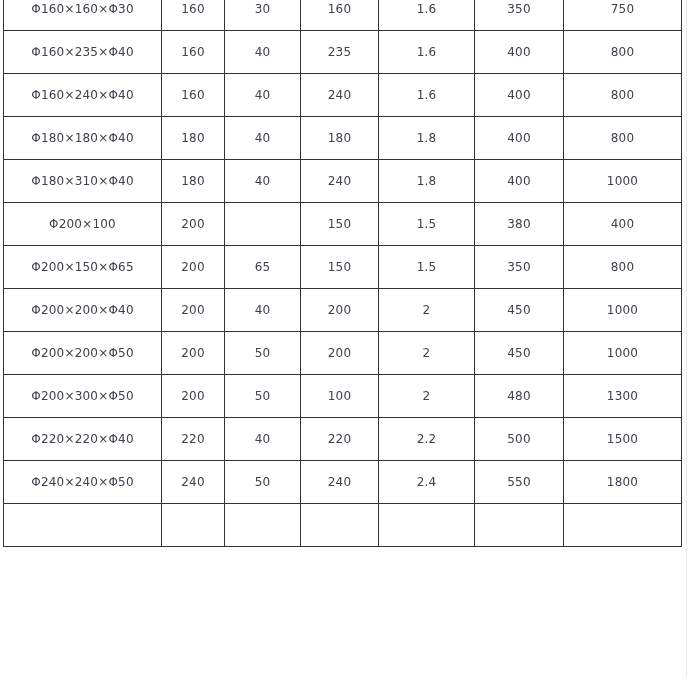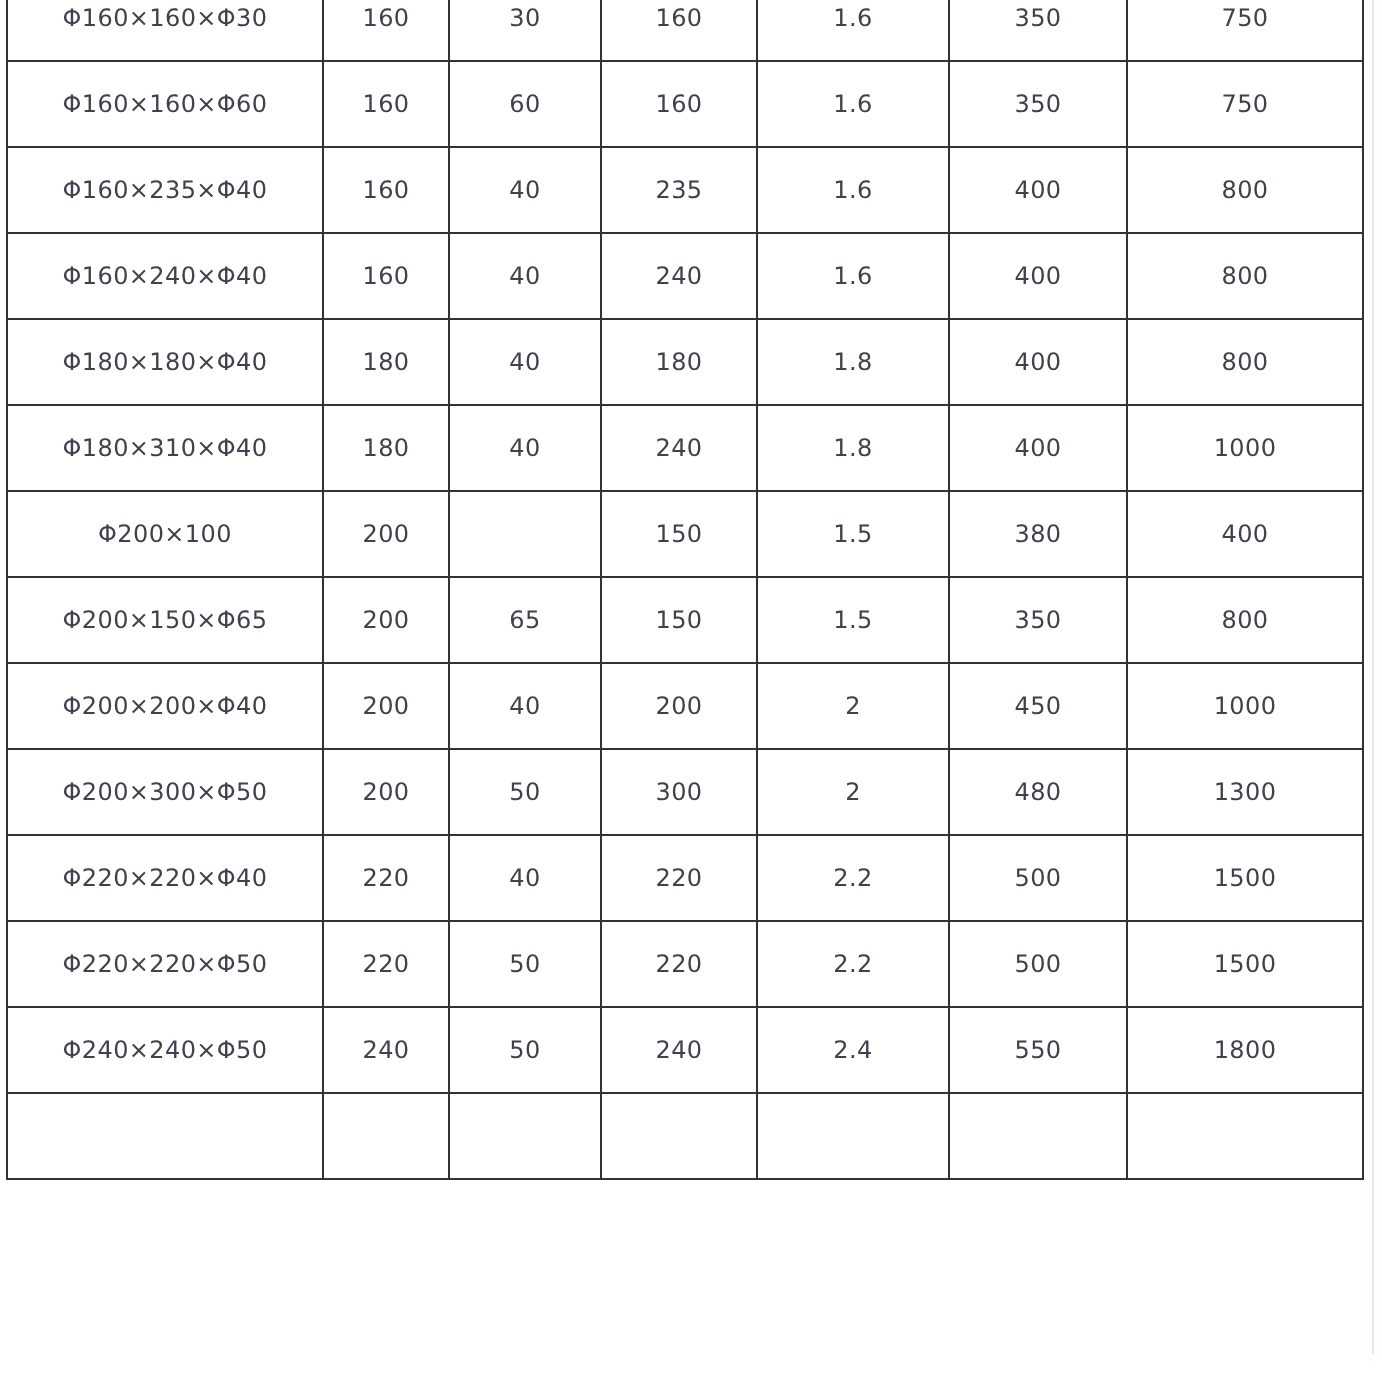--- a/index.html
+++ b/index.html
@@ -68,29 +68,20 @@
           <tr>
             <td>Φ160×160×Φ30</td>
             <td>160</td>
             <td>30</td>
             <td>160</td>
             <td>1.6</td>
             <td>350</td>
             <td>750</td>
           </tr>
           <tr>
-            <td>Φ160×160×Φ60</td>
-            <td>160</td>
-            <td>60</td>
-            <td>160</td>
-            <td>1.6</td>
-            <td>350</td>
-            <td>750</td>
-          </tr>
-          <tr>
             <td>Φ160×235×Φ40</td>
             <td>160</td>
             <td>40</td>
             <td>235</td>
             <td>1.6</td>
             <td>400</td>
             <td>800</td>
           </tr>
           <tr>
             <td>Φ160×240×Φ40</td>
@@ -140,41 +131,41 @@
           <tr>
             <td>Φ200×200×Φ40</td>
             <td>200</td>
             <td>40</td>
             <td>200</td>
             <td>2</td>
             <td>450</td>
             <td>1000</td>
           </tr>
           <tr>
+            <td>Φ200×200×Φ50</td>
+            <td>200</td>
+            <td>50</td>
+            <td>200</td>
+            <td>2</td>
+            <td>450</td>
+            <td>1000</td>
+          </tr>
+          <tr>
             <td>Φ200×300×Φ50</td>
             <td>200</td>
             <td>50</td>
-            <td>300</td>
+            <td>100</td>
             <td>2</td>
             <td>480</td>
             <td>1300</td>
           </tr>
           <tr>
             <td>Φ220×220×Φ40</td>
             <td>220</td>
             <td>40</td>
-            <td>220</td>
-            <td>2.2</td>
-            <td>500</td>
-            <td>1500</td>
-          </tr>
-          <tr>
-            <td>Φ220×220×Φ50</td>
-            <td>220</td>
-            <td>50</td>
             <td>220</td>
             <td>2.2</td>
             <td>500</td>
             <td>1500</td>
           </tr>
           <tr>
             <td>Φ240×240×Φ50</td>
             <td>240</td>
             <td>50</td>
             <td>240</td>

